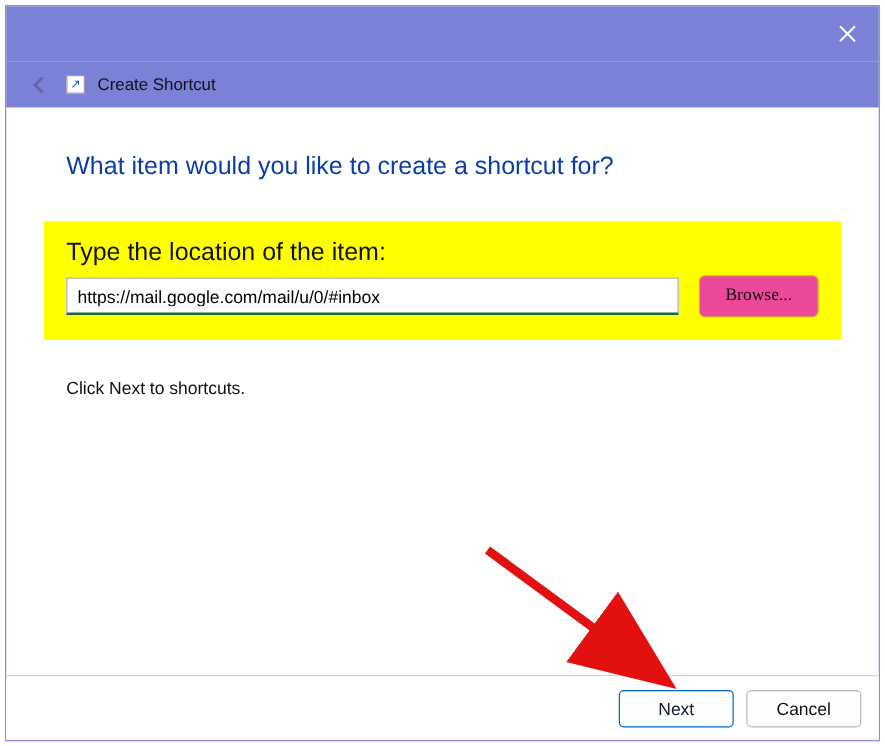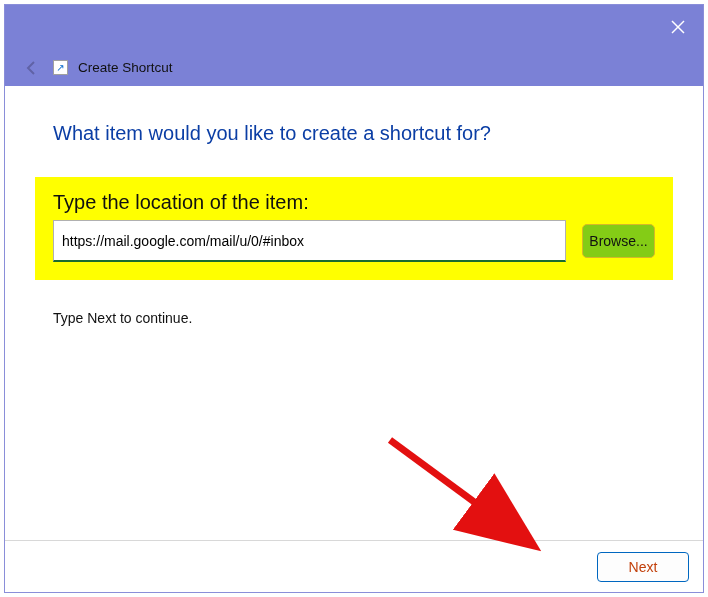--- a/index.html
+++ b/index.html
@@ -108,37 +108,37 @@
       color: #111;
       margin-bottom: 6px;
     }
     .input-row {
       display: flex;
       align-items: center;
       gap: 16px;
     }
     .location-input {
       flex: 1;
-      height: 42px;
+      height: 30px;
       border: 1px solid #b0b0b0;
       border-bottom: 2px solid #1a6b2f;
       padding: 0 8px;
       font-size: 14px;
       font-family: inherit;
       background: #fff;
       outline: none;
     }
     .browse-btn {
-      width: 73px;
+      width: 96px;
       height: 34px;
       border: 1px solid #d6b828;
-      background: #84cc16;
+      background: #ec4899;
       border-radius: 5px;
       font-size: 14px;
-      font-family: Liberation Sans, sans-serif;
+      font-family: Liberation Serif, serif;
       cursor: pointer;
       color: #111;
     }
     .continue-text {
       font-size: 14px;
       color: #111;
     }
     .footer {
       border-top: 1px solid #d8d8d8;
       background: #fff;
@@ -153,21 +153,21 @@
       width: 92px;
       height: 30px;
       font-size: 14px;
       font-family: inherit;
       border-radius: 4px;
       cursor: pointer;
       background: #fdfdfd;
     }
     .next-btn {
       border: 1.5px solid #0067c0;
-      color: #c2410c;
+      color: #0f172a;
     }
     .cancel-btn {
       border: 1px solid #b8b8b8;
       color: #111;
     }
     .arrow-annotation {
       position: absolute;
       left: 370px;
       top: 420px;
       width: 200px;
@@ -200,25 +200,26 @@
 
 
     <div class="highlight-block">
       <div class="field-label">Type the location of the item:</div>
       <div class="input-row">
         <input type="text" class="location-input" value="https://mail.google.com/mail/u/0/#inbox" style="">
         <button class="browse-btn">Browse...</button>
       </div>
     </div>
 
-    <p class="continue-text">Type Next to continue.</p>
+    <p class="continue-text">Click Next to shortcuts.</p>
   </div>
 
   <div class="footer">
     <button class="footer-btn next-btn">Next</button>
+    <button class="footer-btn cancel-btn">Cancel</button>
   </div>
 
   <svg class="arrow-annotation" viewBox="0 0 200 160">
     <defs>
       <marker id="arrowhead" markerWidth="12" markerHeight="10" refX="10" refY="5" orient="auto">
         <polygon points="0 0, 12 5, 0 10" fill="#e31010"></polygon>
       </marker>
     </defs>
     <line x1="15" y1="15" x2="155" y2="118" stroke="#e31010" stroke-width="7" marker-end="url(#arrowhead)"></line>
   </svg>

